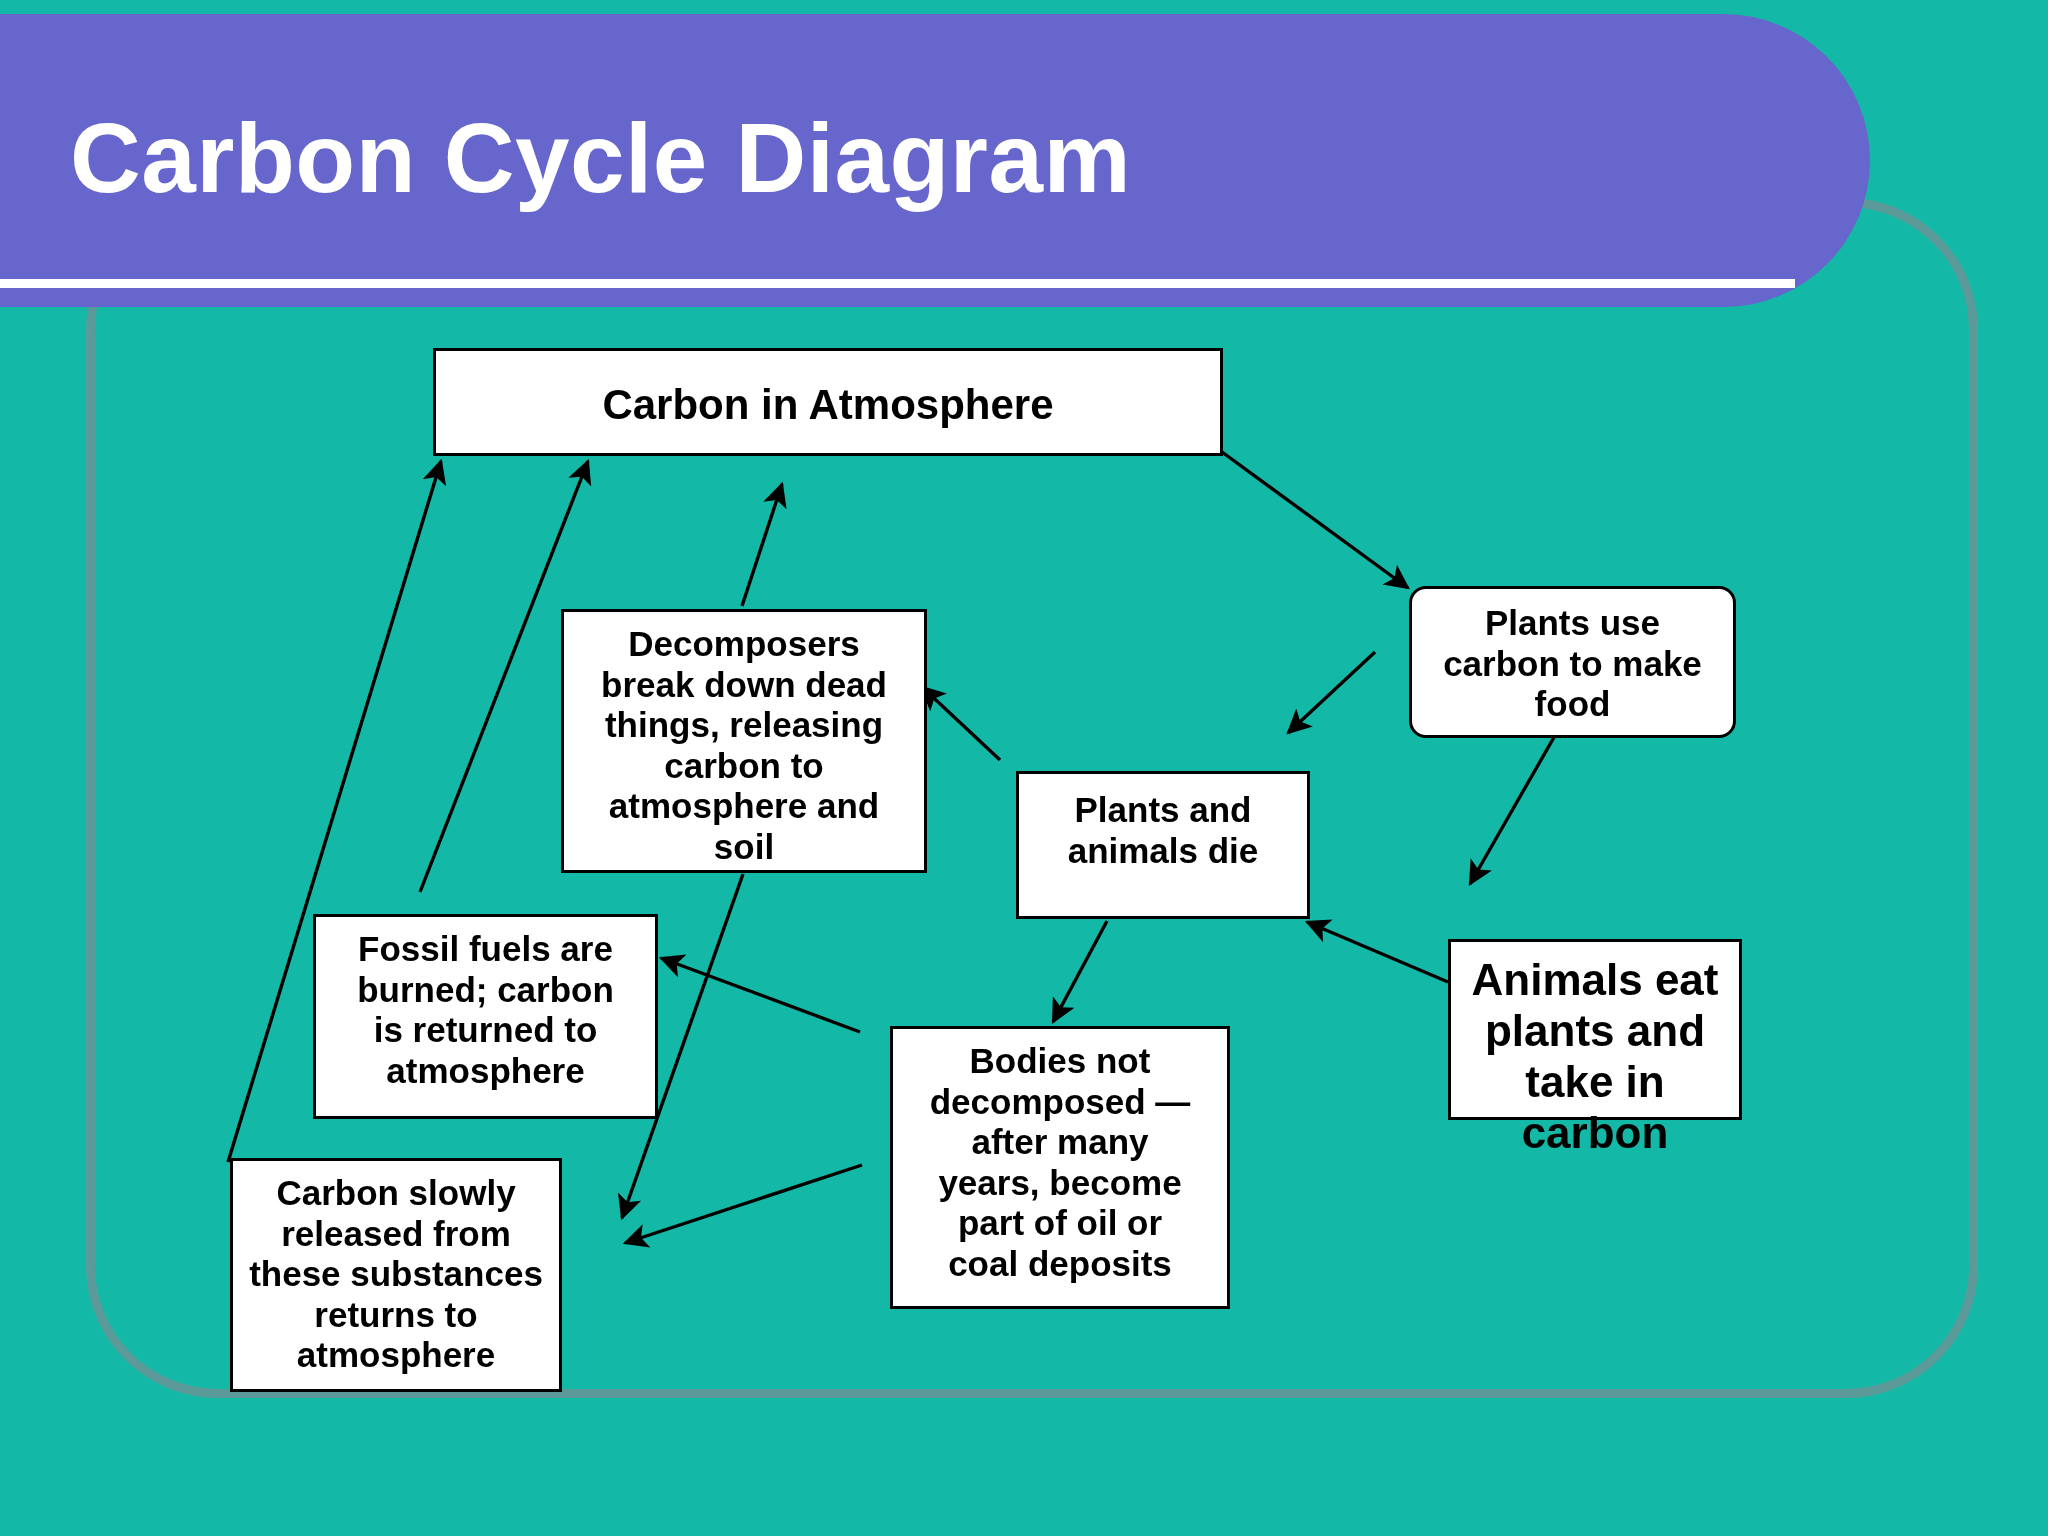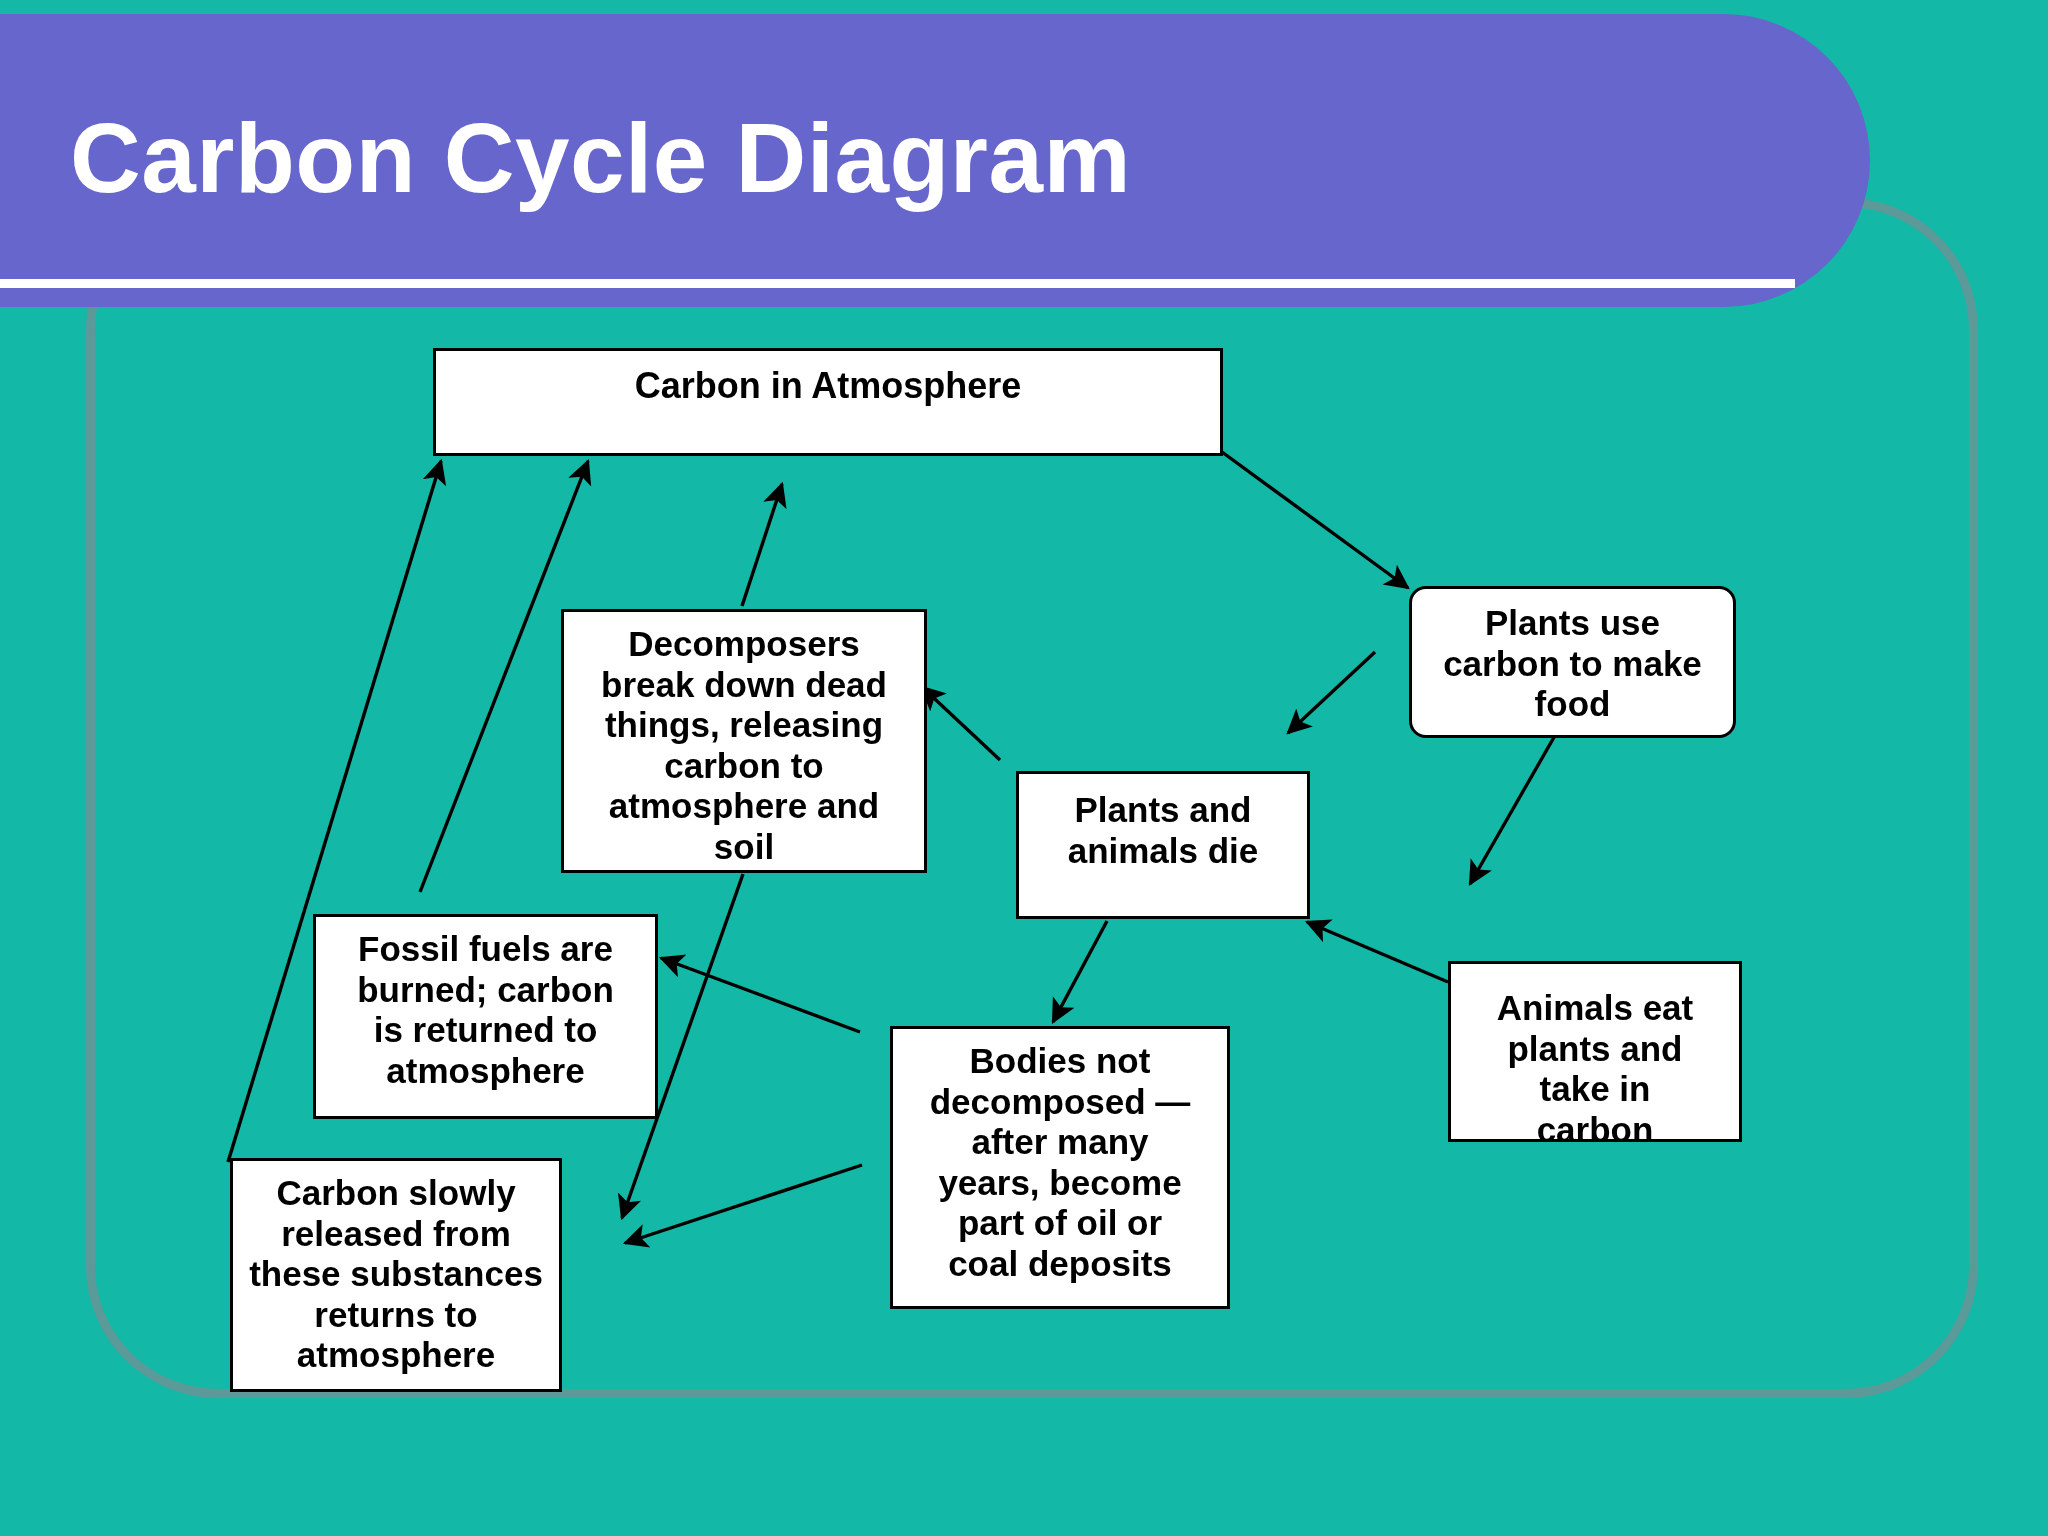--- a/index.html
+++ b/index.html
@@ -90,37 +90,37 @@
     font-weight: bold;
     text-align: center;
     line-height: 1.16;
     font-family: "Liberation Sans", sans-serif;
     white-space: pre-line;
   }
 
   
   #node-atmosphere {
     left: 433px;  top: 348px;  width: 790px;  height: 108px;
-    font-size: 36px;  padding-top: 14px;
+    font-size: 42px;  padding-top: 30px;
   }
   #node-decomposers {
     left: 561px;  top: 609px;  width: 366px;  height: 264px;
     font-size: 35px;  padding-top: 12px;
   }
   #node-plants-use-carbon {
     left: 1409px; top: 586px;  width: 327px;  height: 152px;
     font-size: 35px;  padding-top: 14px; border-radius: 17px;
   }
   #node-plants-animals-die {
     left: 1016px; top: 771px;  width: 294px;  height: 148px;
     font-size: 35px;  padding-top: 16px;
   }
   #node-animals-eat {
-    left: 1448px; top: 961px;  width: 294px;  height: 181px;
-    font-size: 35px;  padding-top: 24px;
+    left: 1448px; top: 939px;  width: 294px;  height: 181px;
+    font-size: 44px;  padding-top: 12px;
   }
   #node-fossil-fuels {
     left: 313px;  top: 894px;  width: 345px;  height: 205px;
     font-size: 35px;  padding-top: 12px; margin-top: 20px;
   }
   #node-bodies {
     left: 890px;  top: 1026px; width: 340px;  height: 283px;
     font-size: 35px;  padding-top: 12px;
   }
   #node-carbon-slowly {

